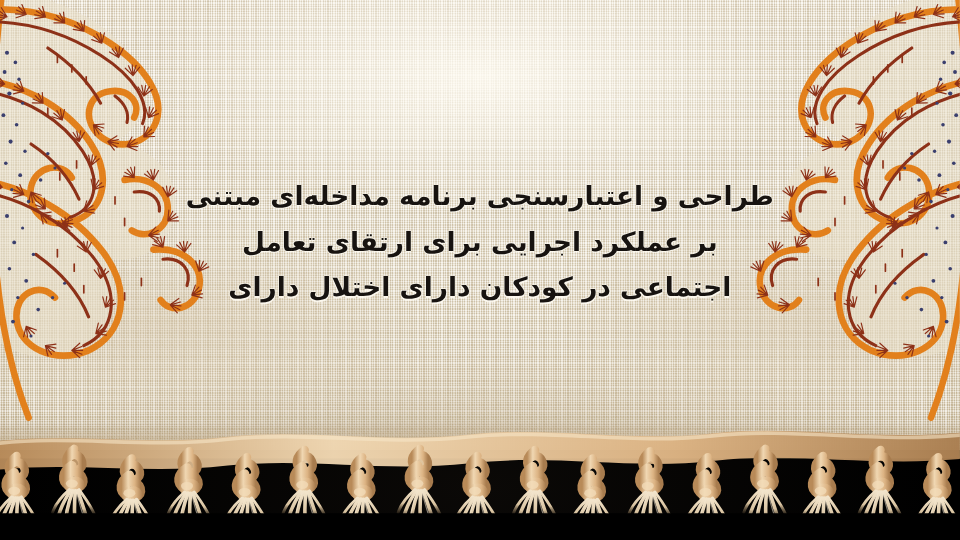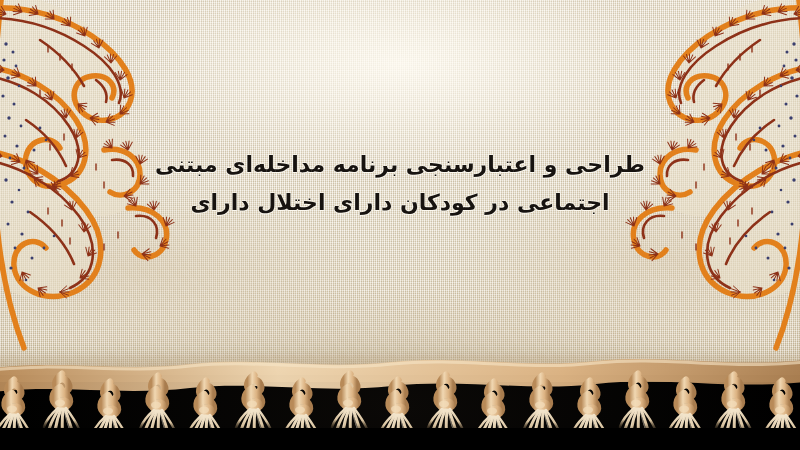--- a/index.html
+++ b/index.html
@@ -679,16 +679,17 @@
           </g>
         <g transform="translate(782,33)">
             <use href="#tassel"></use>
           </g>
       </g>
     </svg>
   </div>
 
   <div class="title-block">
     <div class="title-line">طراحی و اعتبارسنجی برنامه مداخله‌ای مبتنی</div>
+    <div class="title-line">بر عملکرد اجرایی برای ارتقای تعامل</div>
     <div class="title-line">اجتماعی در کودکان دارای اختلال دارای</div>
   </div>
 
 </div>
 
 </body></html>

